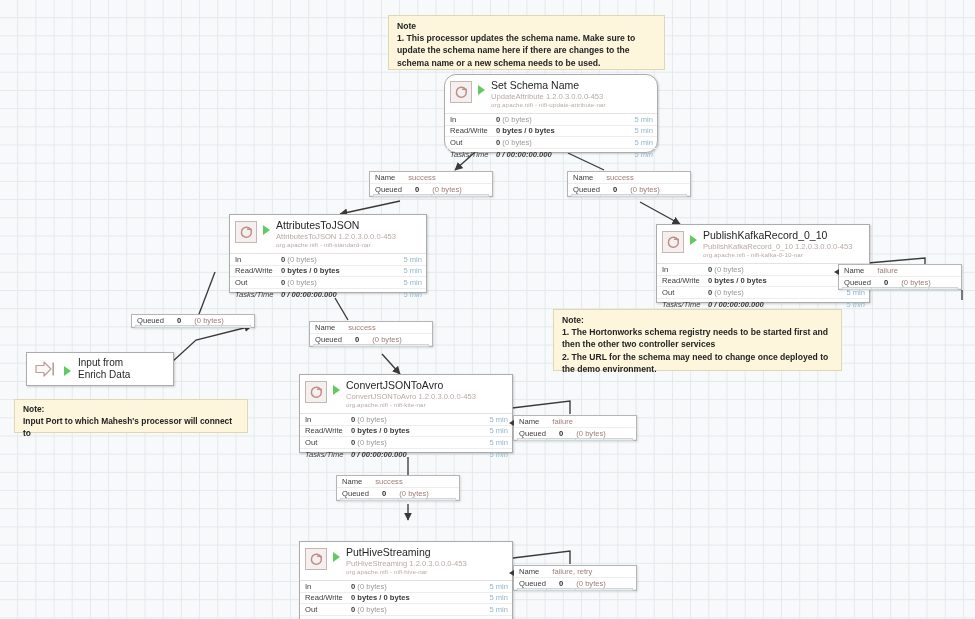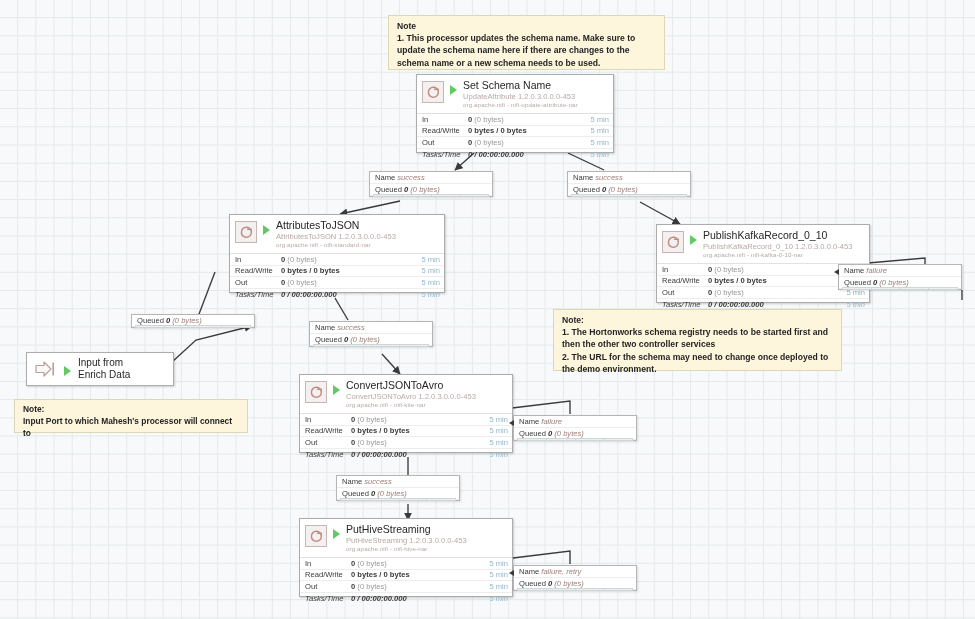--- a/index.html
+++ b/index.html
@@ -88,28 +88,28 @@
   
   .conn {
     position: absolute;
     background: #ffffff;
     border: 1px solid #b5b5b5;
     box-shadow: 1px 1px 2px rgba(0,0,0,0.12);
     box-sizing: border-box;
     font-size: 7.6px;
   }
   .conn-row {
-    display: flex; align-items: center; gap: 2px;
+    display: flex; align-items: center; gap: 13px;
     height: 12px; padding: 0 4px 0 5px;
     border-bottom: 1px solid #ededed;
     box-sizing: border-box;
   }
   .conn-row:last-child { border-bottom: none; }
   .conn-key { color: #3b3b3b; }
-  .conn-val { color: #9c7f7a; font-style: italic; }
+  .conn-val { color: #9c7f7a; }
   .conn-val.bold { color:#2a2a2a; font-weight:700; }
   .conn-bar {
     position:absolute; left:3px; right:3px; bottom:-1px; height:3px;
     background:#eceff0; border:1px solid #cfd6d8; box-sizing:border-box;
     display:flex;
   }
   .conn-bar i { flex:1; border-right:1px solid #cfd6d8; }
   .conn-bar i:last-child { border-right:none; }
   .conn-arrow {
     position:absolute; left:-5px; top:4px;
@@ -205,21 +205,21 @@
         <rect x="18.4" y="2.5" width="1.6" height="13" fill="#b79f9b"></rect>
       </svg>
     </span>
     <span class="proc-run">
         <i class="tri"></i>
       </span>
     <span class="port-label">Input from
 Enrich Data</span>
   </div>
 
-  <div class="proc" style="left:416px; top:74px; width:198px; height:79px;">
+  <div class="proc" style="left:444px; top:74px; width:214px; height:79px;border-radius:12px;">
     <div class="proc-head">
       <span class="proc-icon">
         <svg width="14" height="14" viewBox="0 0 14 14">
           <path d="M11.6,4.6 A5,5 0 1 0 12.2,8.6" fill="none" stroke="#c08b84" stroke-width="1.5" stroke-linecap="round"></path>
           <path d="M8.6,4.2 L12.2,4.2 L12.2,7.6" fill="none" stroke="#c08b84" stroke-width="1.5" stroke-linecap="round" stroke-linejoin="round"></path>
         </svg>
       </span>
       <span class="proc-run">
           <i class="tri"></i>
         </span>
@@ -246,21 +246,21 @@
         <span class="stat-time">5 min</span>
       </div>
       <div class="stat-row">
         <span class="stat-label">Tasks/Time</span>
         <span class="stat-value"><b>0 / 00:00:00.000</b></span>
         <span class="stat-time">5 min</span>
       </div>
     </div>
   </div>
 
-  <div class="proc" style="left:229px; top:214px; width:216px; height:79px;">
+  <div class="proc" style="left:229px; top:214px; width:198px; height:79px;">
     <div class="proc-head">
       <span class="proc-icon">
         <svg width="14" height="14" viewBox="0 0 14 14">
           <path d="M11.6,4.6 A5,5 0 1 0 12.2,8.6" fill="none" stroke="#c08b84" stroke-width="1.5" stroke-linecap="round"></path>
           <path d="M8.6,4.2 L12.2,4.2 L12.2,7.6" fill="none" stroke="#c08b84" stroke-width="1.5" stroke-linecap="round" stroke-linejoin="round"></path>
         </svg>
       </span>
       <span class="proc-run">
           <i class="tri"></i>
         </span>
@@ -369,21 +369,21 @@
         <span class="stat-time">5 min</span>
       </div>
       <div class="stat-row">
         <span class="stat-label">Tasks/Time</span>
         <span class="stat-value"><b>0 / 00:00:00.000</b></span>
         <span class="stat-time">5 min</span>
       </div>
     </div>
   </div>
 
-  <div class="proc" style="left:299px; top:518px; width:214px; height:79px;">
+  <div class="proc" style="left:299px; top:541px; width:214px; height:79px;">
     <div class="proc-head">
       <span class="proc-icon">
         <svg width="14" height="14" viewBox="0 0 14 14">
           <path d="M11.6,4.6 A5,5 0 1 0 12.2,8.6" fill="none" stroke="#c08b84" stroke-width="1.5" stroke-linecap="round"></path>
           <path d="M8.6,4.2 L12.2,4.2 L12.2,7.6" fill="none" stroke="#c08b84" stroke-width="1.5" stroke-linecap="round" stroke-linejoin="round"></path>
         </svg>
       </span>
       <span class="proc-run">
           <i class="tri"></i>
         </span>

